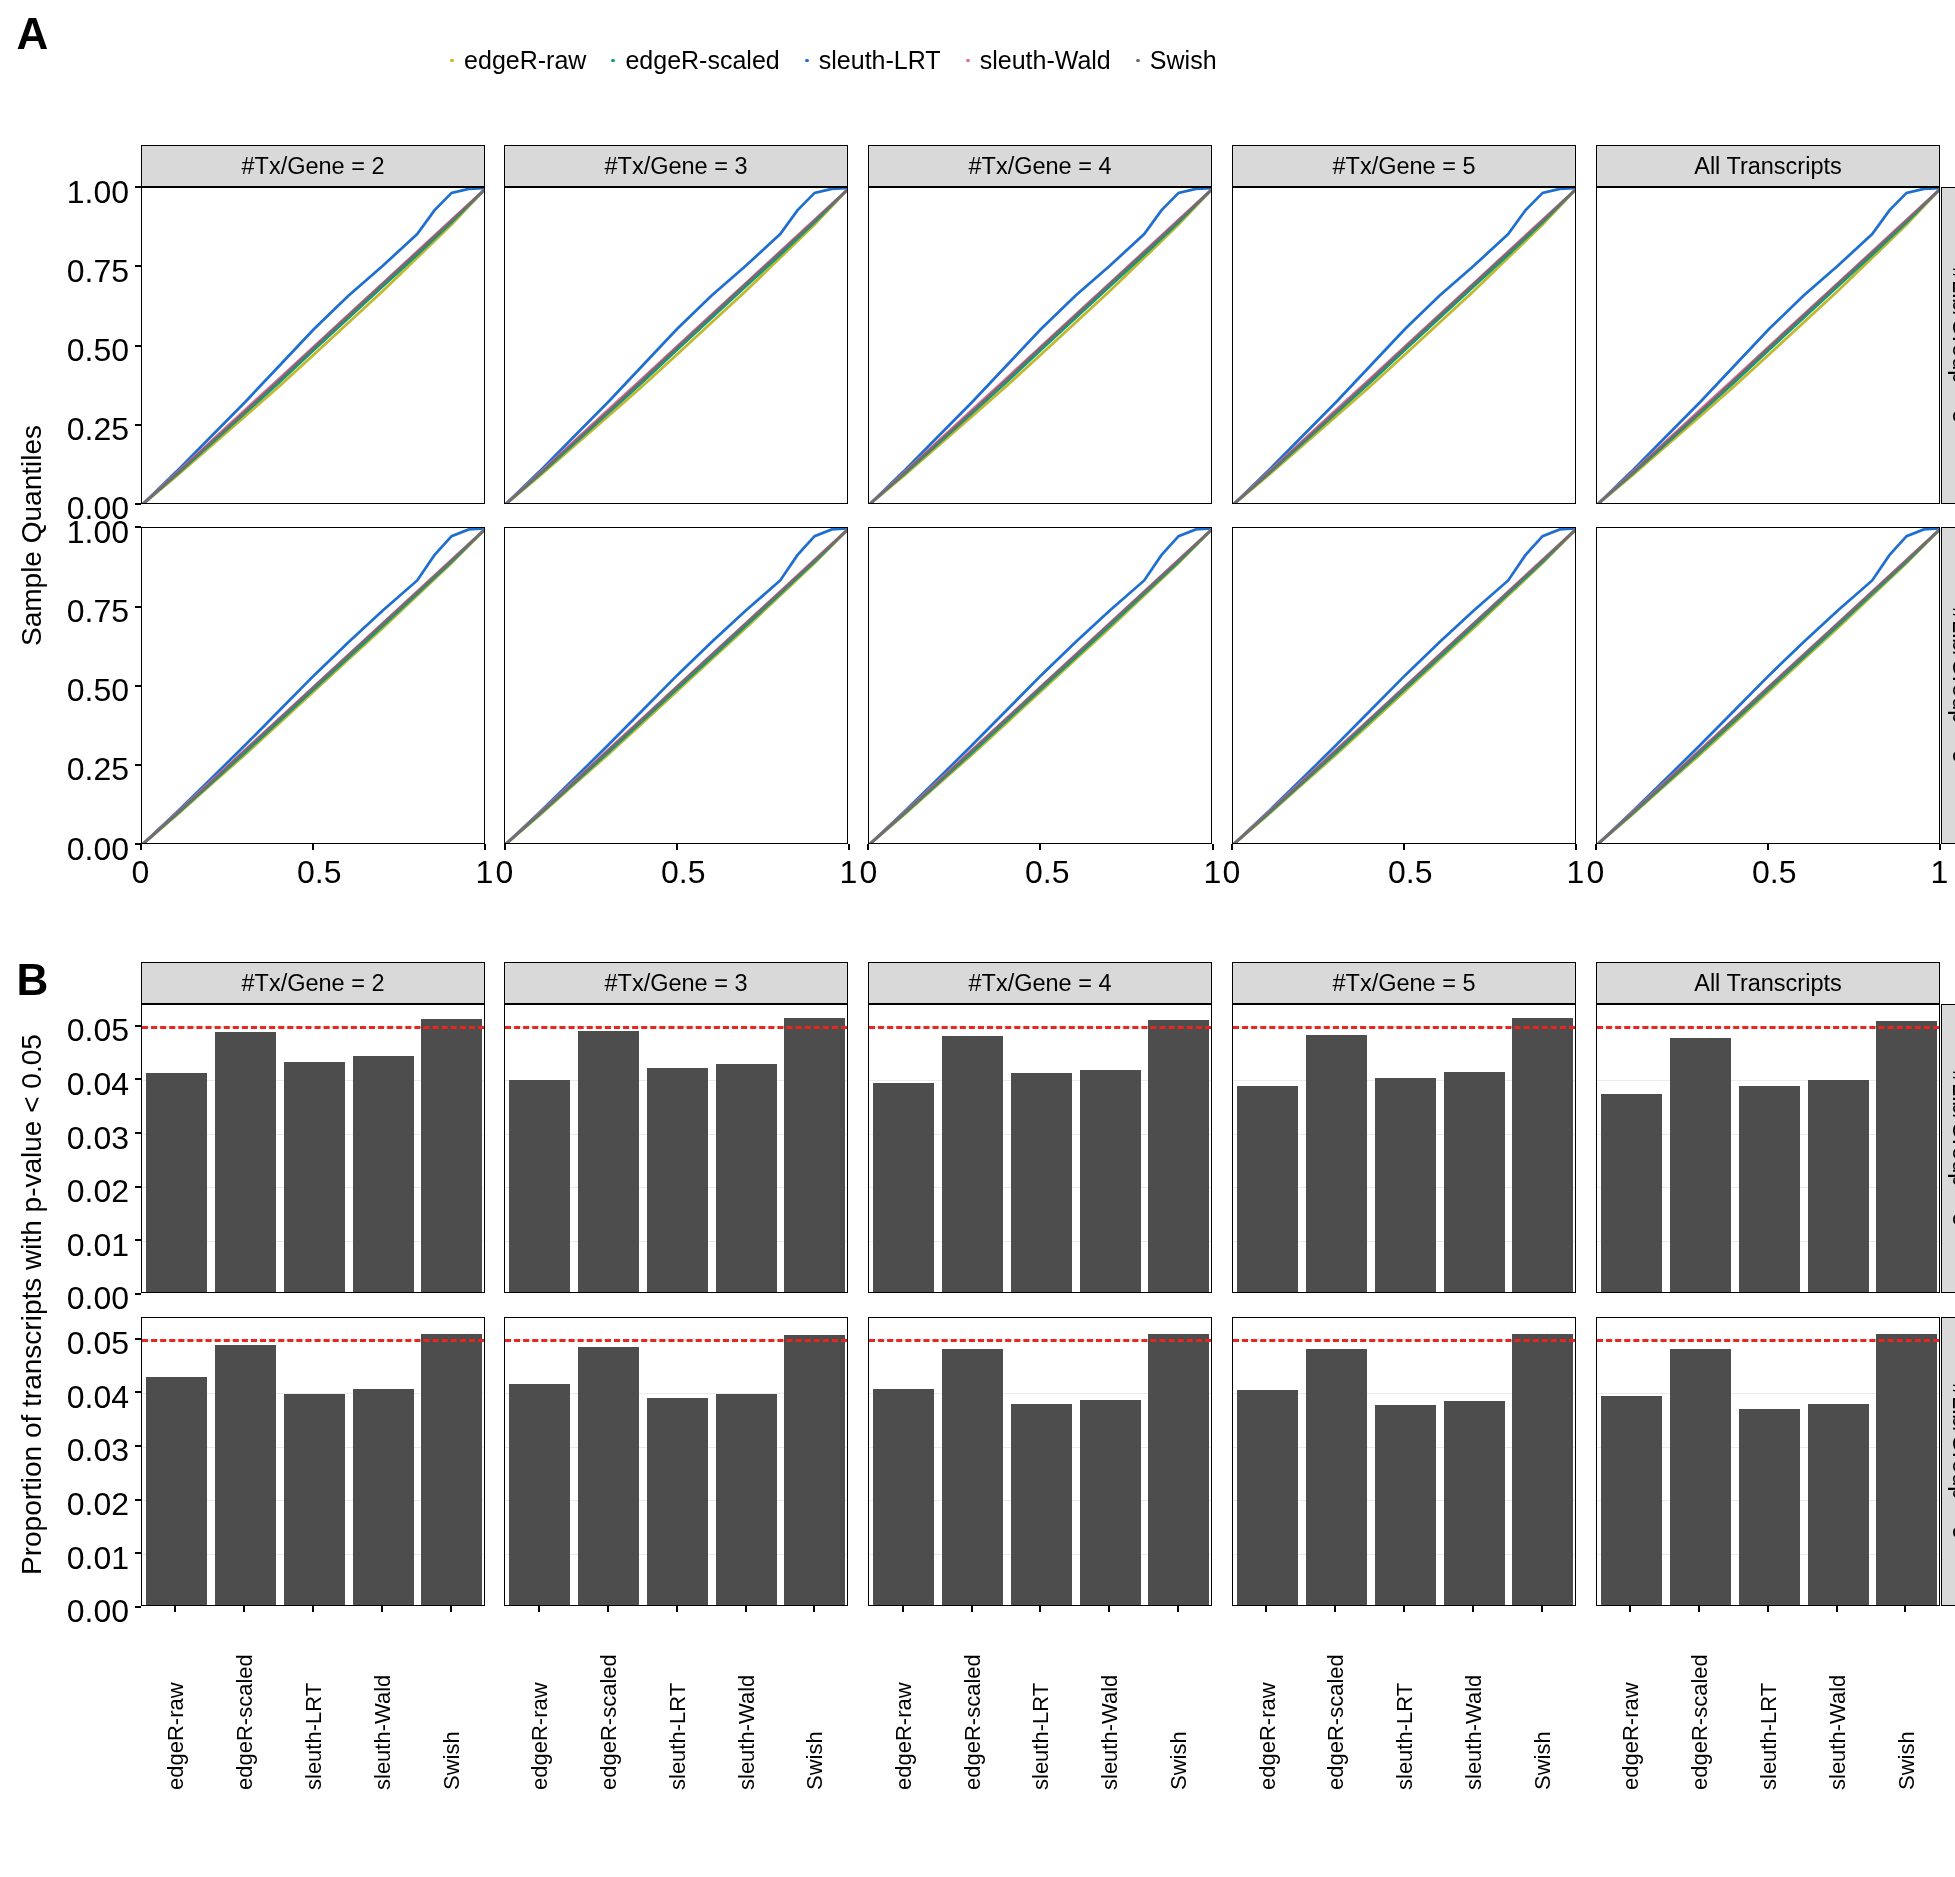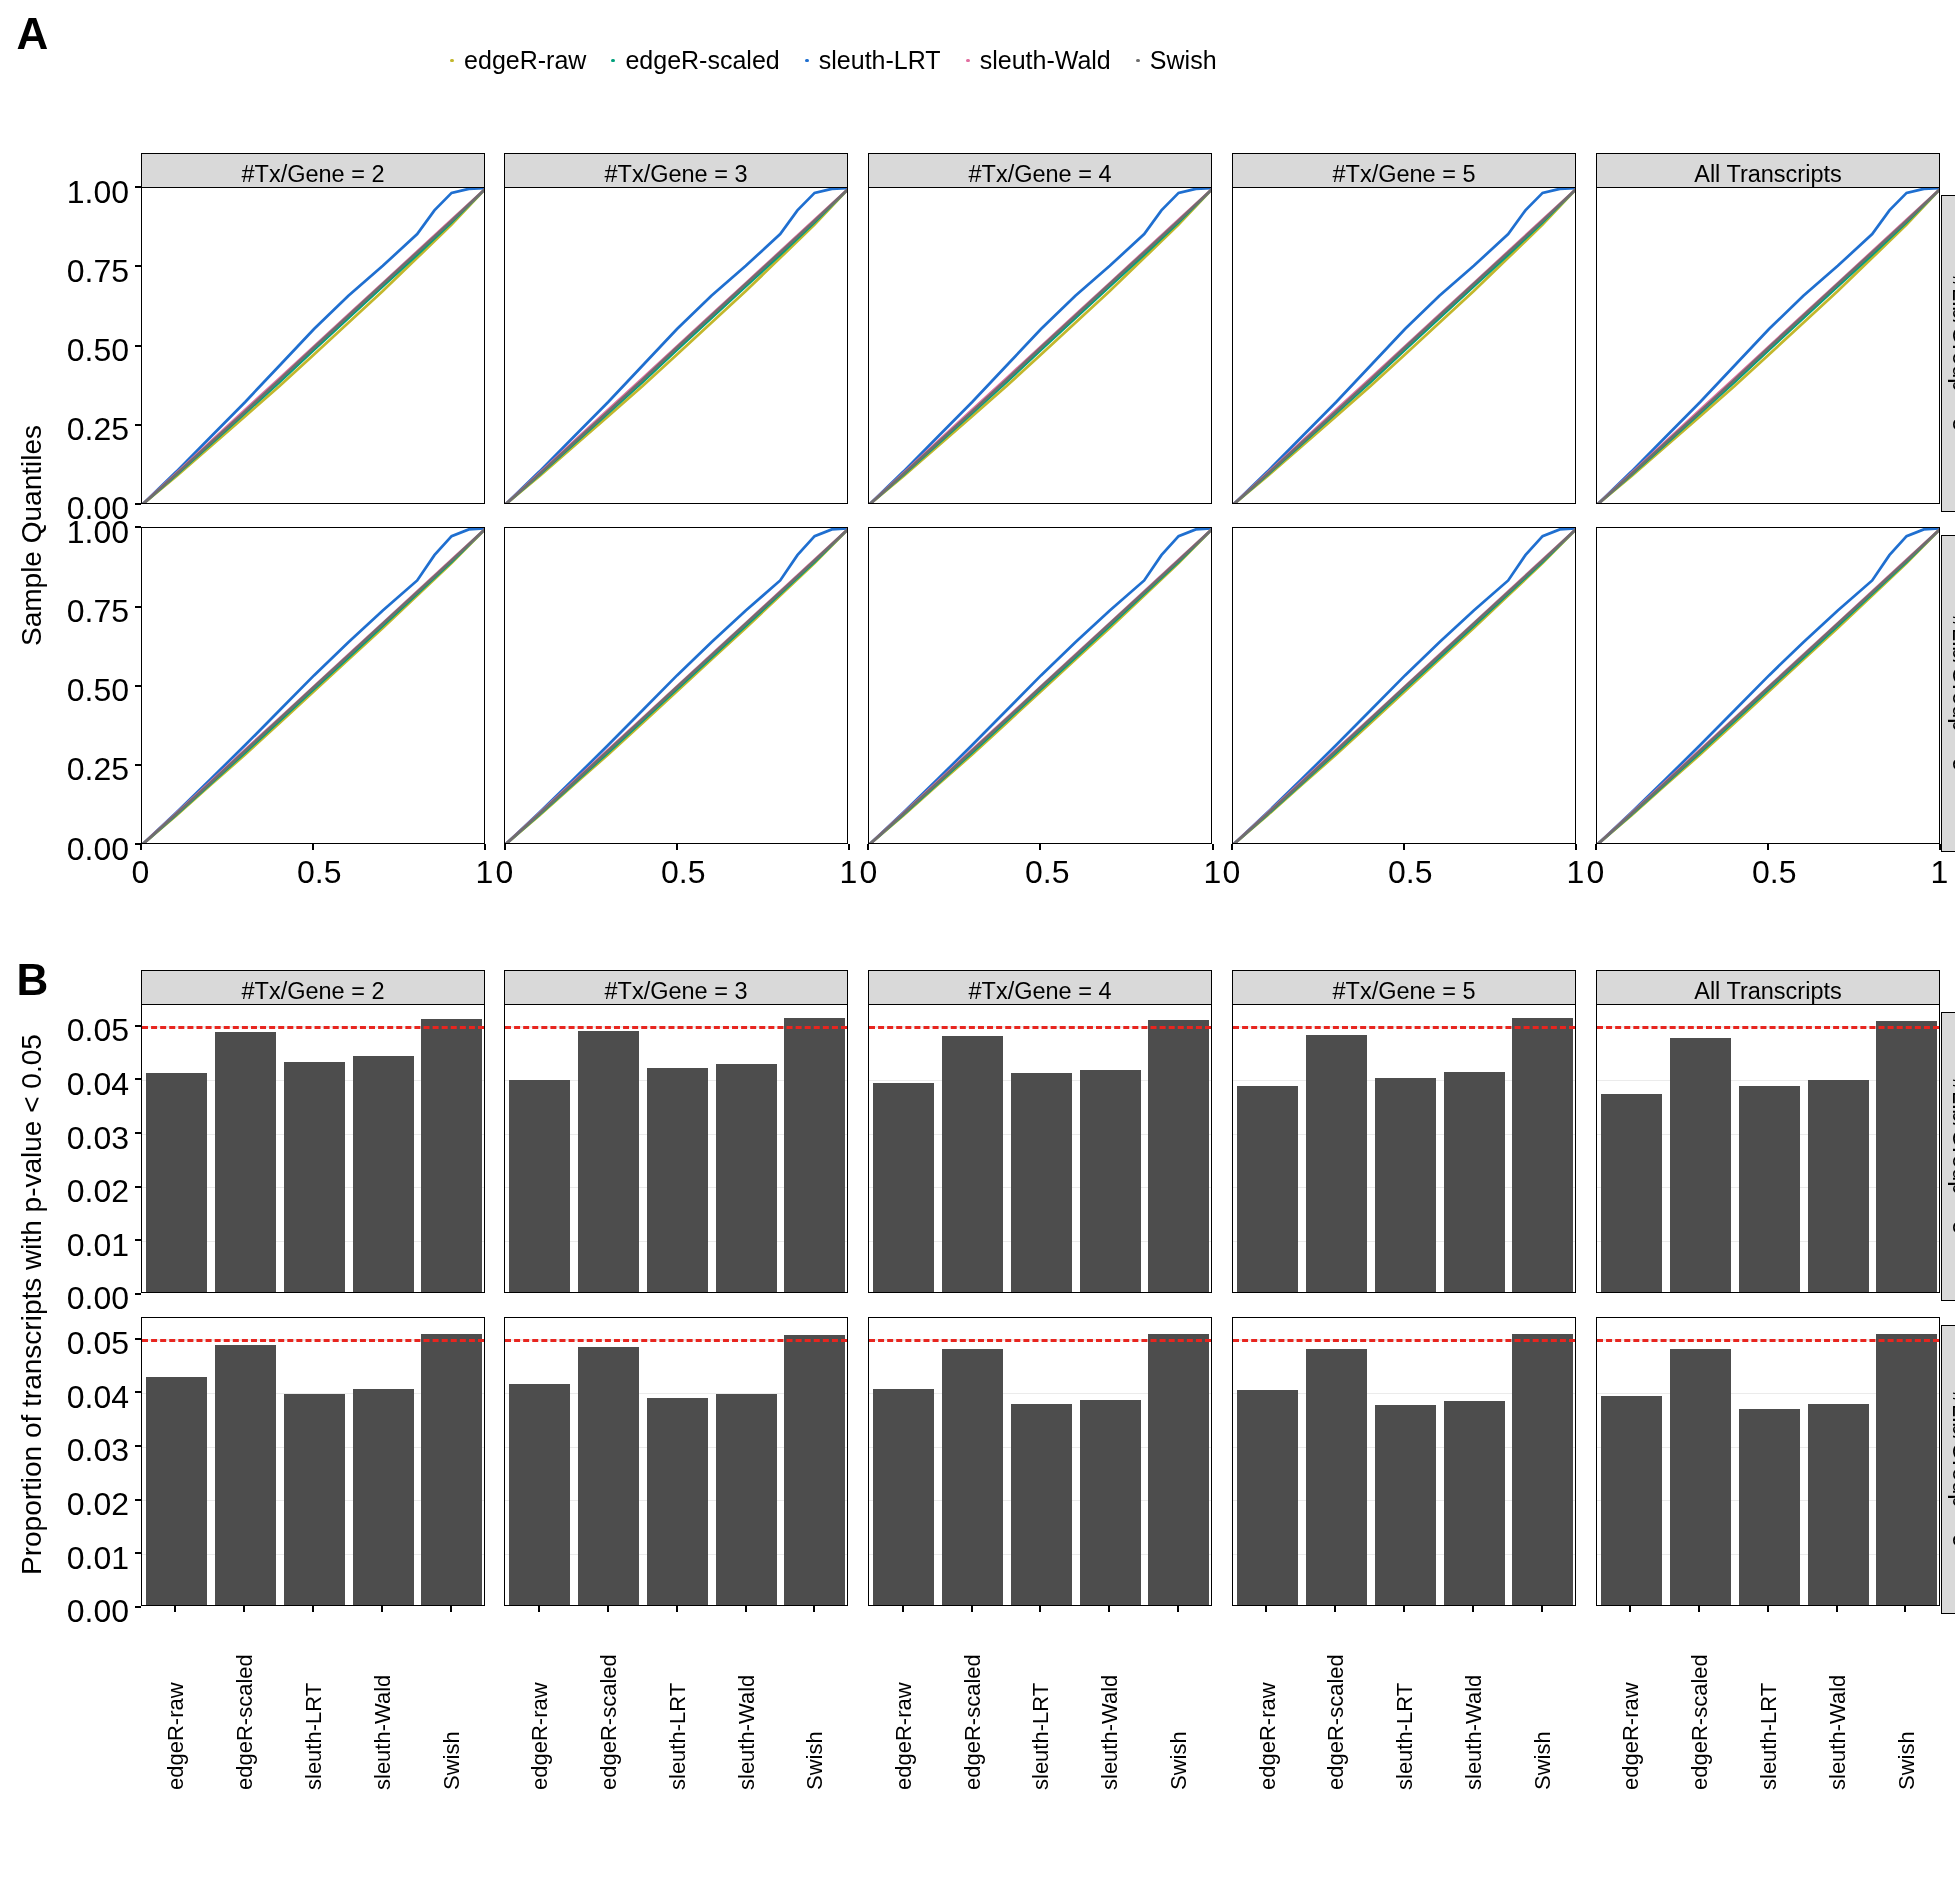--- a/index.html
+++ b/index.html
@@ -63,21 +63,20 @@
   }
 
   
   .strip {
     background: #d9d9d9;
     border: 1.2px solid #000;
     display: flex;
     align-items: center;
     justify-content: center;
     box-sizing: border-box;
-    margin-top: 8px;
   }
   .strip-text {
     font-size: 23.5px;
     color: #000;
     white-space: nowrap;
   }
   .strip-right .strip-text {
     writing-mode: vertical-rl;
     text-orientation: mixed;
     transform: rotate(0deg);

